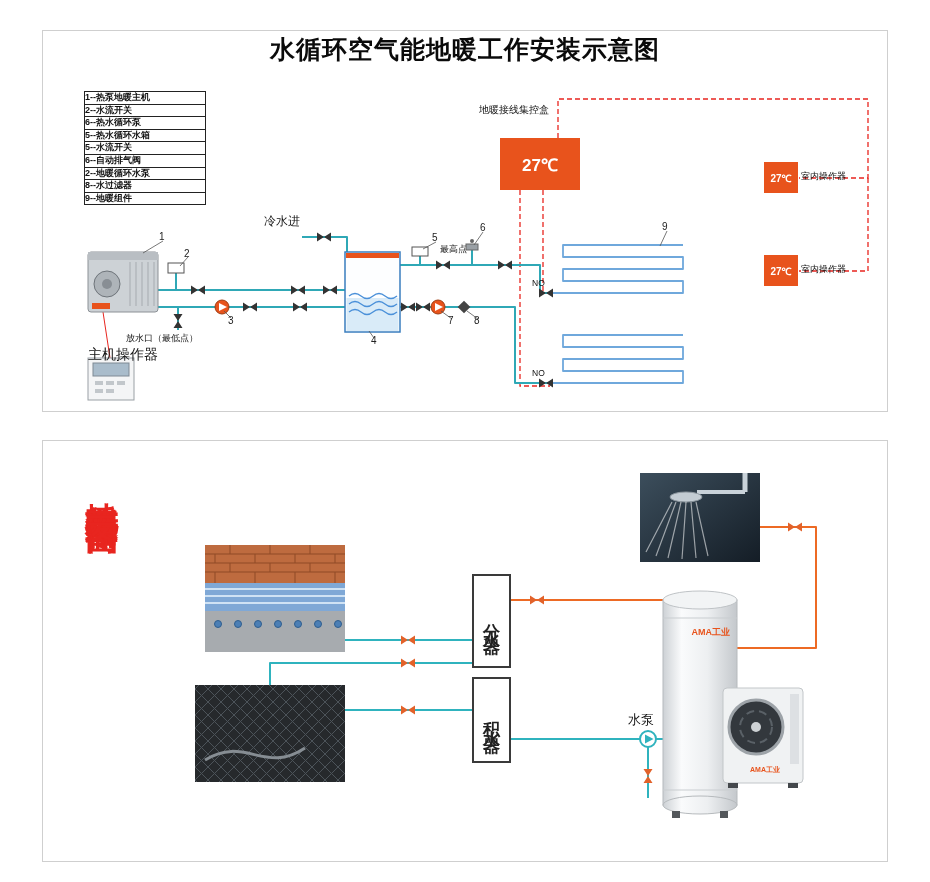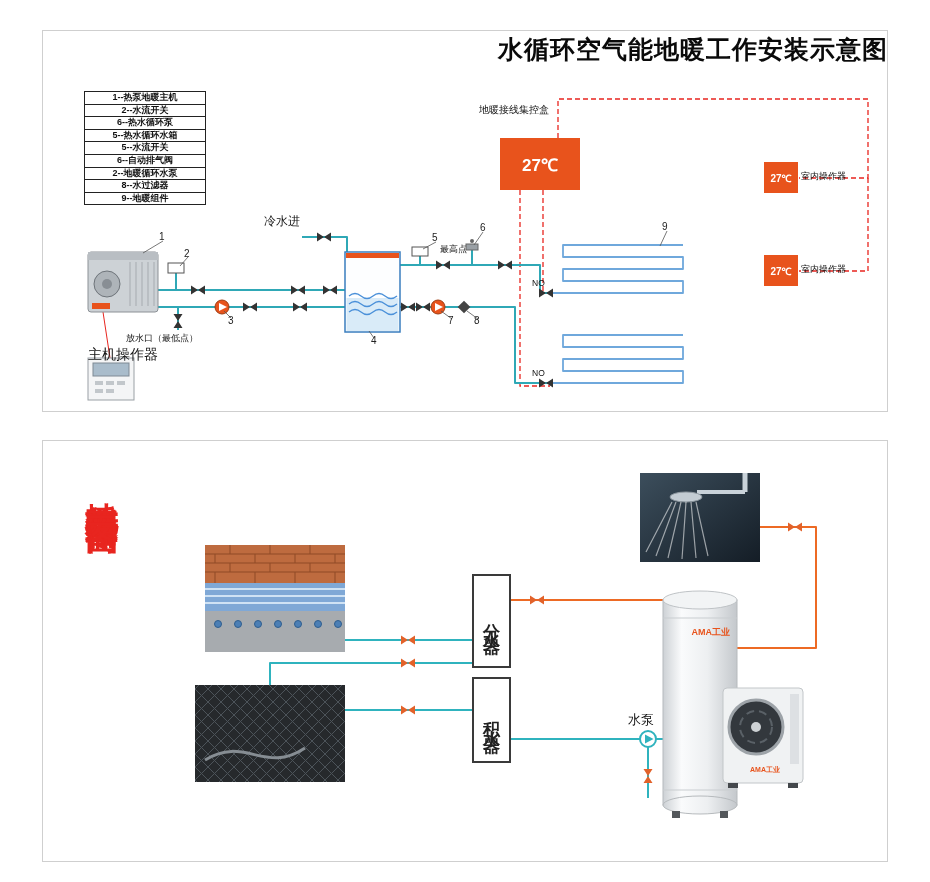--- a/index.html
+++ b/index.html
@@ -3,23 +3,23 @@
 <meta charset="utf-8">
 <style>
   *{margin:0;padding:0;box-sizing:border-box}
   html,body{width:930px;height:882px;background:#fff;font-family:"Liberation Sans",sans-serif;}
   .page{position:absolute;left:0;top:0;width:930px;height:882px;background:#fff;overflow:hidden}
   .panel{position:absolute;background:#fff;border:1px solid #cfcfcf}
   .panel-top{left:42px;top:30px;width:846px;height:382px}
   .panel-bottom{left:42px;top:440px;width:846px;height:422px}
   svg.layer{position:absolute;left:0;top:0;width:930px;height:882px}
   .lbl{position:absolute;color:#111;font-weight:normal;white-space:nowrap}
-  .title{position:absolute;left:42px;top:33px;width:846px;text-align:right;font-size:25px;font-weight:bold;color:#0a0a0a;letter-spacing:1px}
+  .title{position:absolute;left:42px;top:33px;width:846px;text-align:center;font-size:25px;font-weight:bold;color:#0a0a0a;letter-spacing:1px}
   .legend{position:absolute;left:84px;top:91px;width:122px;border:1px solid #222;background:#fff}
-  .legend-row{font-size:9px;font-weight:bold;line-height:11.6px;text-align:center;border-bottom:1px solid #222;color:#111}
+  .legend-row{font-size:9px;font-weight:bold;line-height:11.6px;text-align:left;border-bottom:1px solid #222;color:#111}
   .legend-row:last-child{border-bottom:none}
   .ctrlbox{position:absolute;left:500px;top:138px;width:80px;height:52px;background:#E8531C;color:#fff;display:flex;align-items:center;justify-content:center;font-size:17px;font-weight:bold}
   .roombox{position:absolute;width:34px;height:31px;background:#E8531C;color:#fff;display:flex;align-items:center;justify-content:center;font-size:10px;font-weight:bold}
   .num{position:absolute;font-size:10px;color:#222;white-space:nowrap}
   .side-title{position:absolute;left:86px;top:476px;writing-mode:vertical-rl;text-orientation:upright;font-size:33px;font-weight:bold;color:#E8251F;letter-spacing:2px;line-height:1}
   .vbox{position:absolute;border:2px solid #3a3a3a;background:#fff;display:flex;align-items:center;justify-content:center;writing-mode:vertical-rl;text-orientation:upright;font-weight:bold;font-size:17px;letter-spacing:8px;color:#222}
   .brand{position:absolute;color:#E8531C;font-weight:bold;text-align:right}
 </style>
 </head>
 <body>

